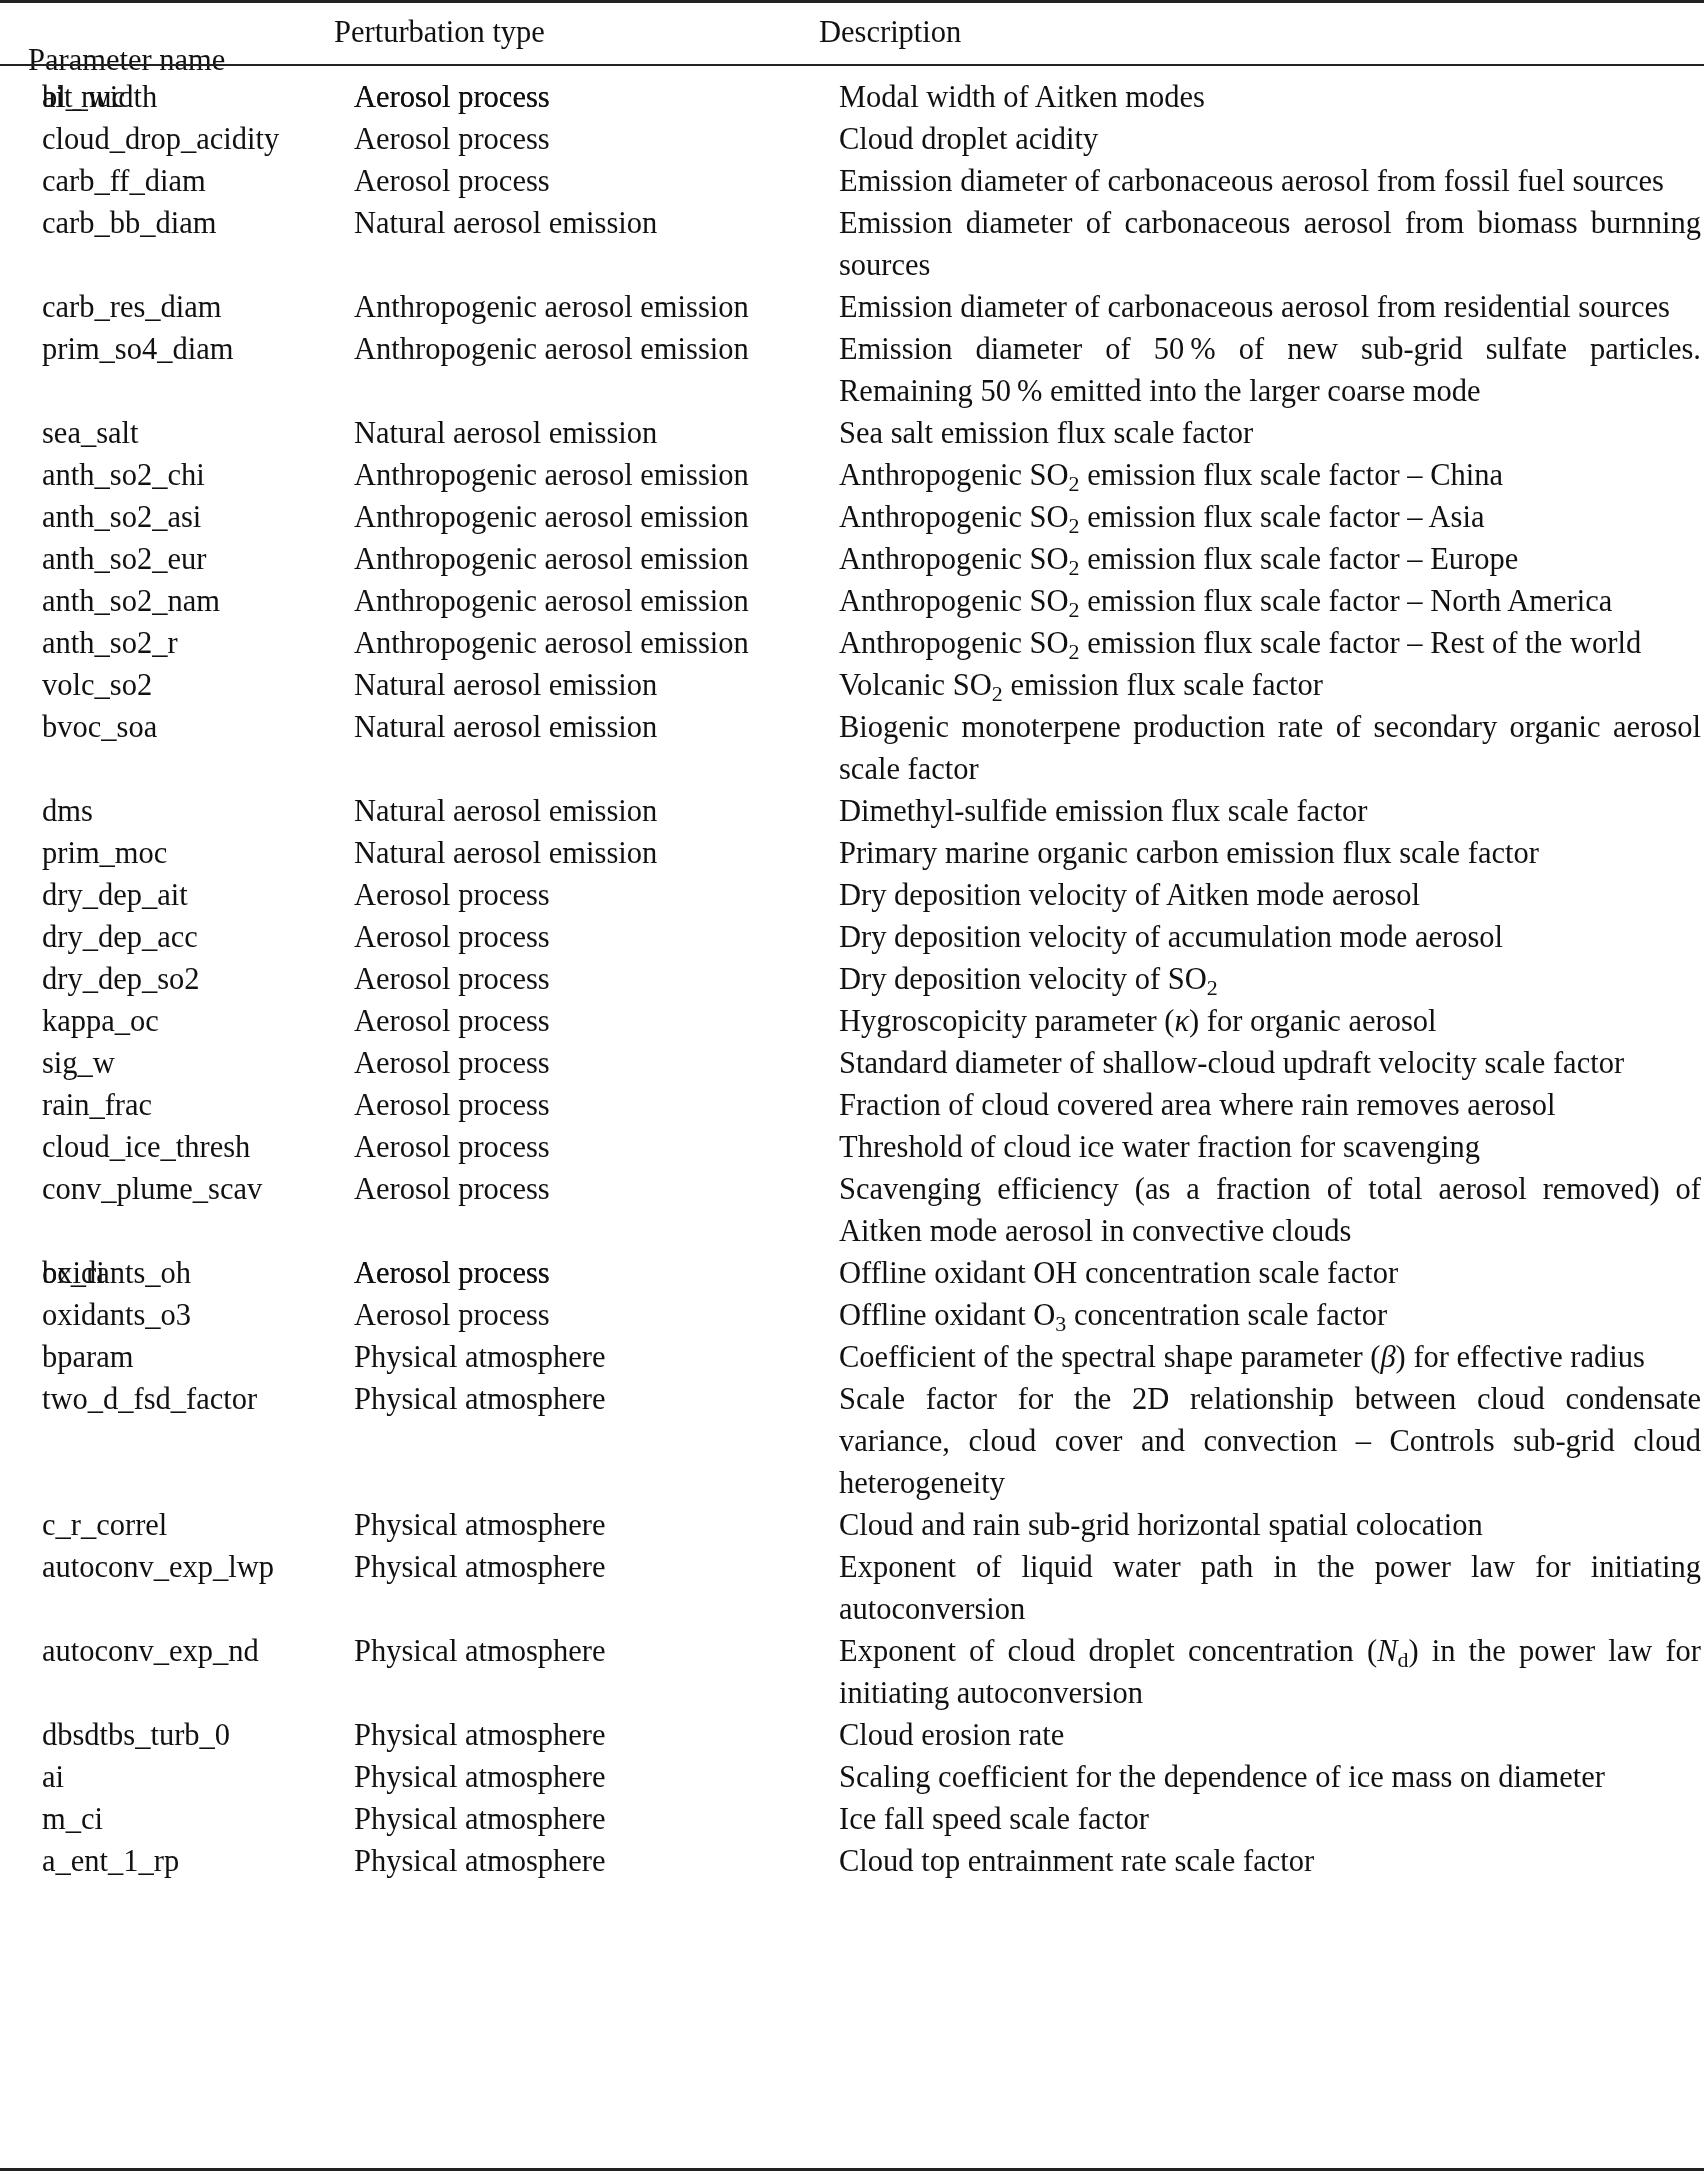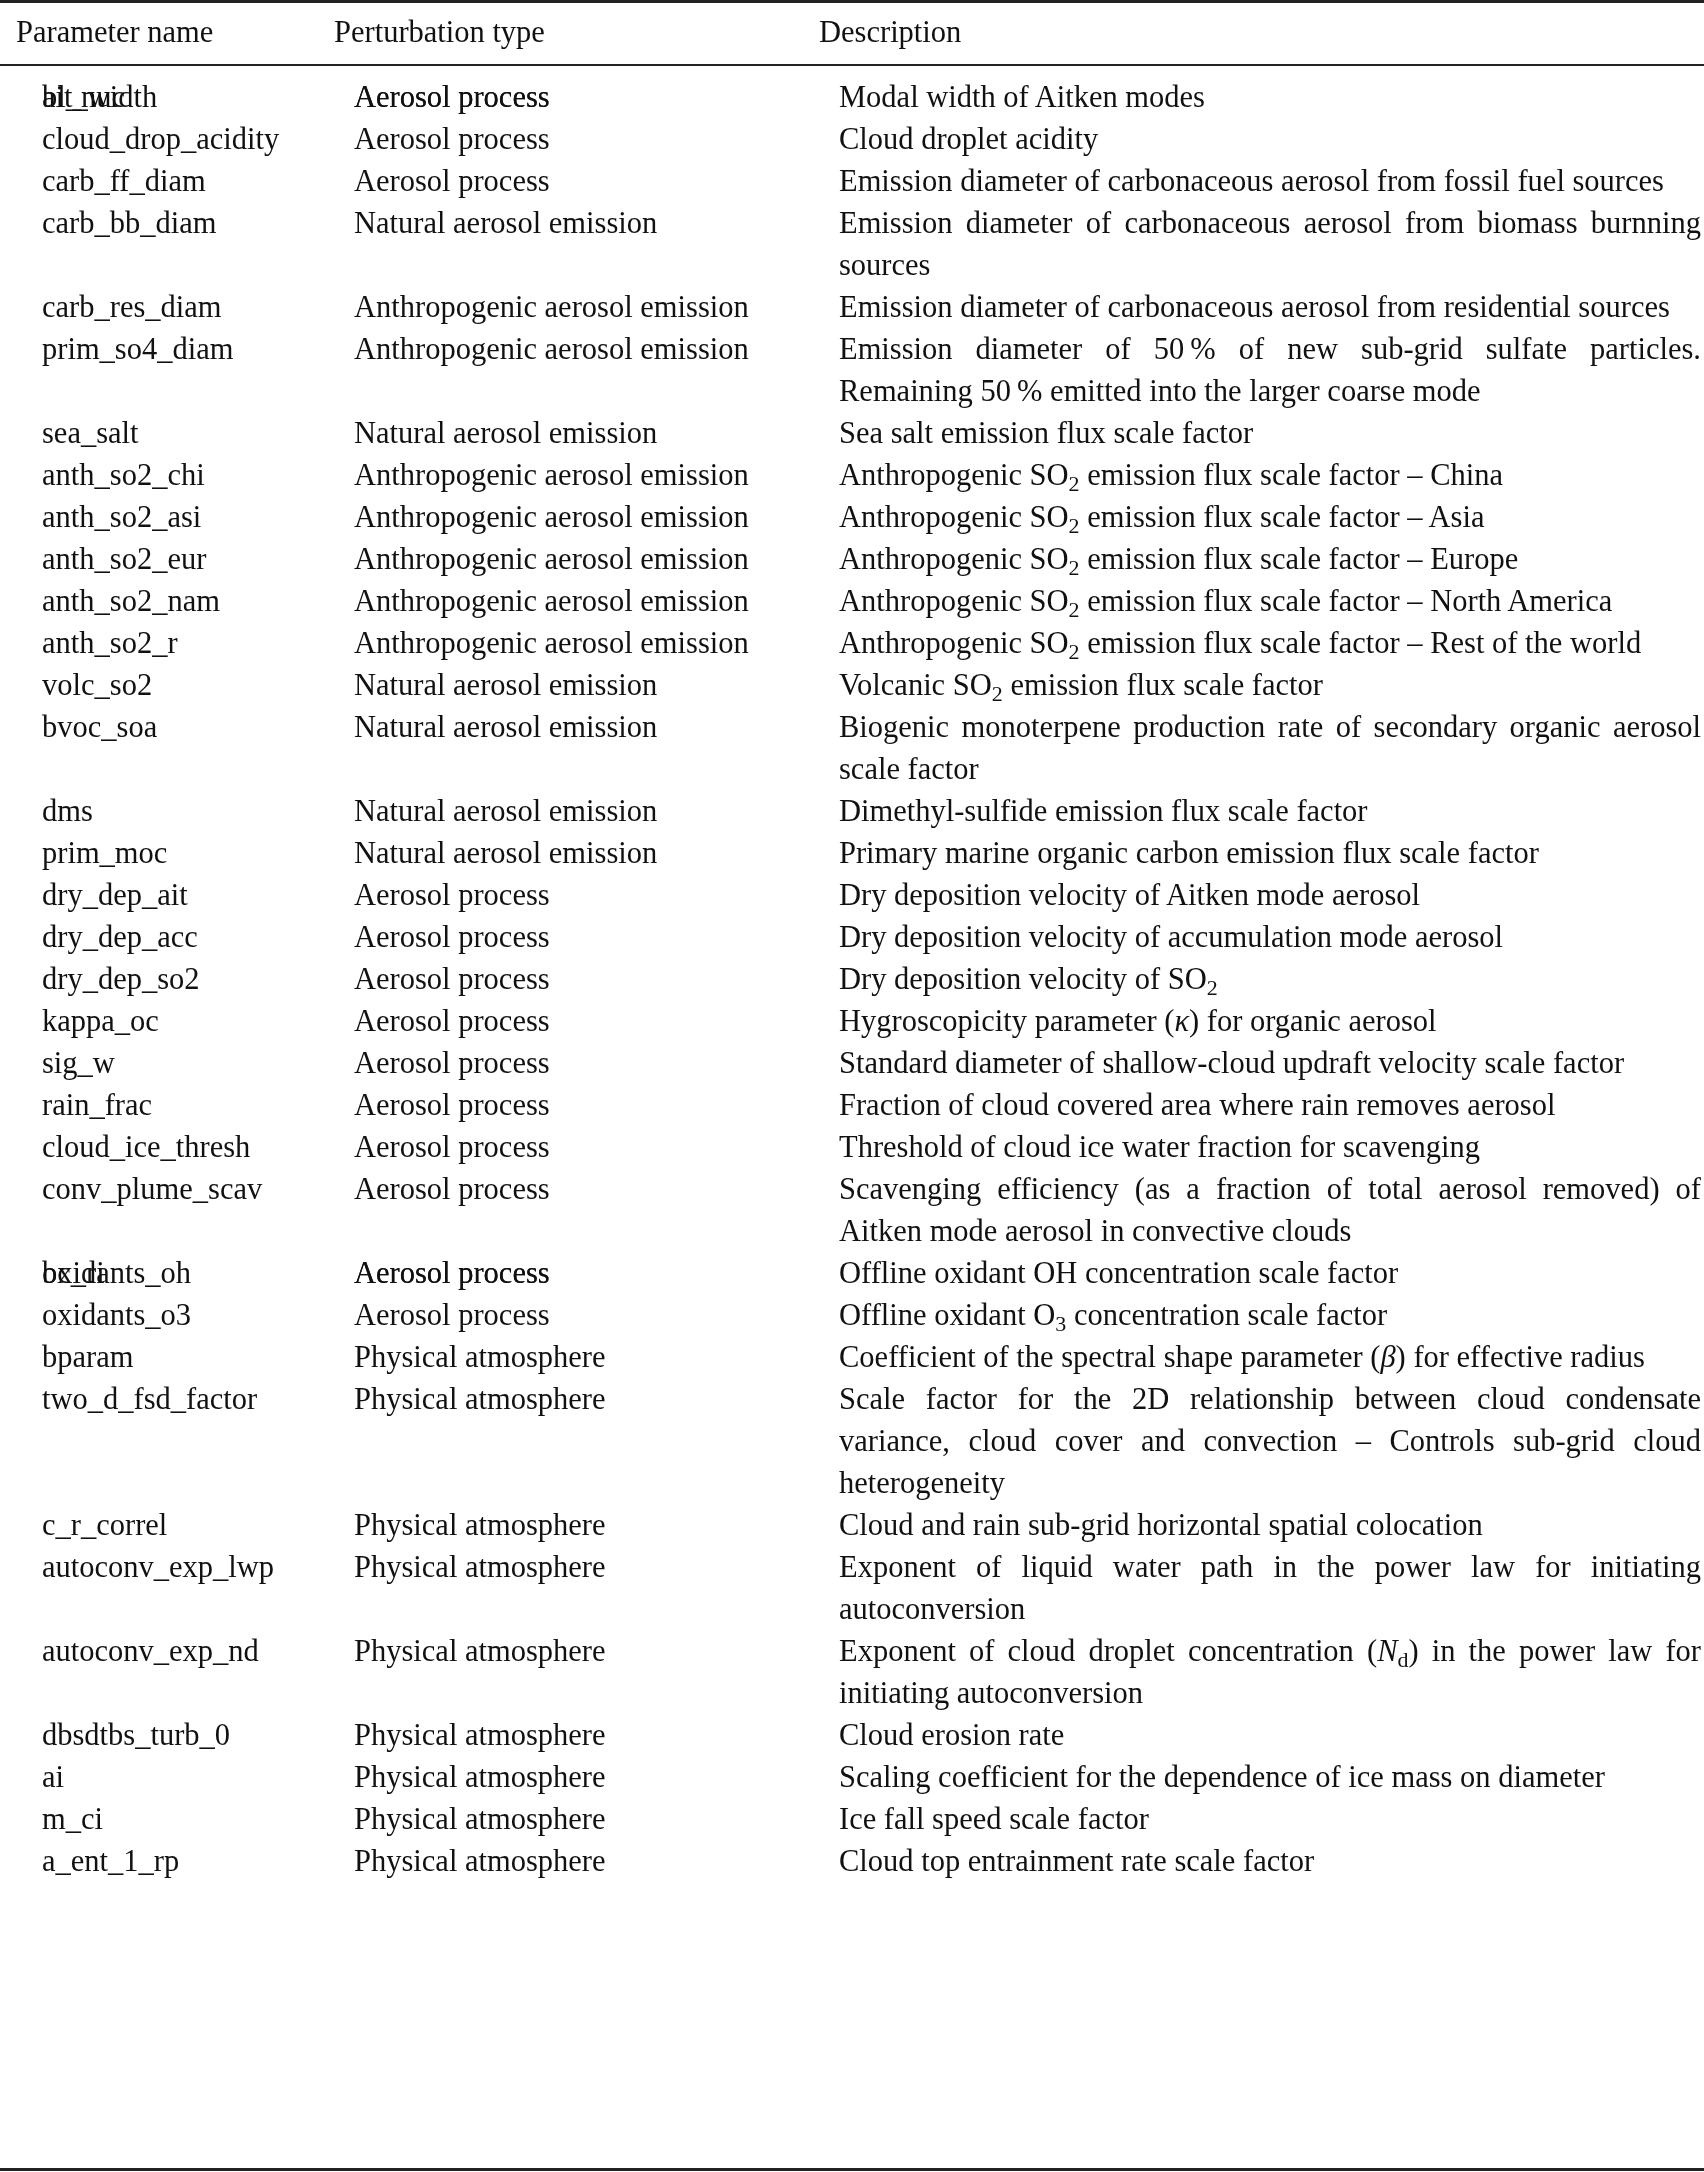--- a/index.html
+++ b/index.html
@@ -47,21 +47,21 @@
   }
   .header-row {
     position: absolute;
     left: 0;
     top: 11.5px;
     width: 1705px;
     height: 41px;
     font-size: 30.5px;
     line-height: 41px;
   }
-  .col-name { position: absolute; left: 16px; white-space: nowrap; }
+  .col-name { position: absolute; left: 28px; white-space: nowrap; margin-top: 28px; }
   .col-type { position: absolute; left: 334px; white-space: nowrap; }
   .col-desc { position: absolute; left: 819px; width: 862px; }
   .body-rows {
     position: absolute;
     left: 0;
     top: 76px;
     width: 1705px;
     padding-left: 20px;
   }
   .row {

